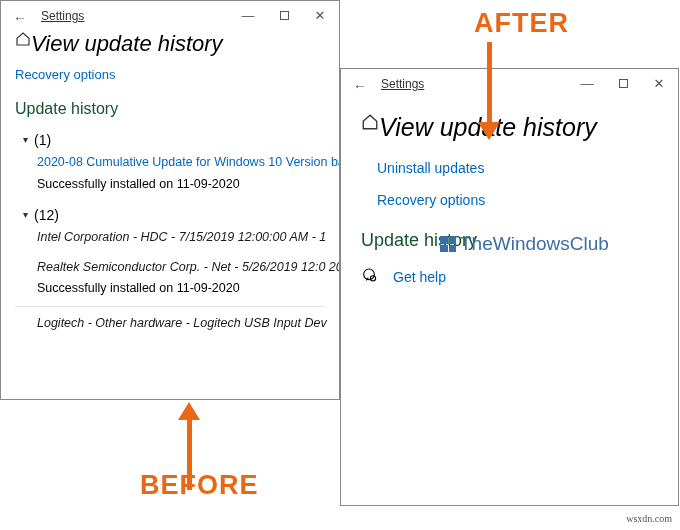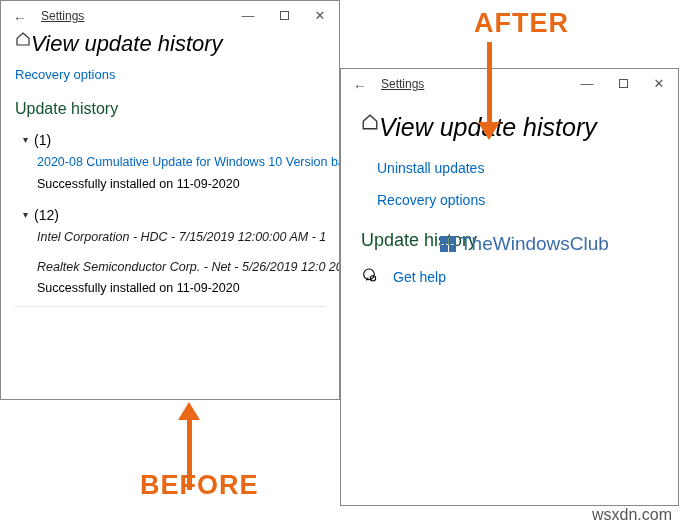--- a/index.html
+++ b/index.html
@@ -167,23 +167,23 @@
     border-top: 18px solid #e86815;
   }
   .arrow-after { left: 478px; top: 42px; }
   .arrow-after .shaft { height: 80px; }
   .arrow-before { left: 178px; top: 402px; }
   .arrow-before .shaft { height: 70px; }
   
   .footer {
     position: absolute;
     right: 8px; bottom: 6px;
-    font-size: 16px;
+    font-size: 10px;
     color: #555;
-    font-family: Liberation Sans, sans-serif;
+    font-family: Liberation Serif, serif;
   }
 </style>
 </head>
 <body>
 
 <div class="pane left-pane">
   <div class="titlebar">
     <span class="back-arrow">←</span>
     <span class="title">Settings</span>
     <span class="spacer"></span>
@@ -214,20 +214,21 @@
 
   <div class="group">
     <div class="group-h">
       <span class="chev">▾</span>
       <span>(12)</span>
     </div>
     <div class="item item-grey">Intel Corporation - HDC - 7/15/2019 12:00:00 AM - 1</div>
     <div class="item item-grey item-pad-top">Realtek Semiconductor Corp. - Net - 5/26/2019 12:0 2024.0.4.208</div>
     <div class="item item-status">Successfully installed on 11-09-2020</div>
     <div class="hr"></div>
+    <div class="item item-grey">Logitech - Other hardware - Logitech USB Input Dev</div>
   </div>
 </div>
 
 <div class="pane right-pane">
   <div class="titlebar">
     <span class="back-arrow">←</span>
     <span class="title">Settings</span>
     <span class="spacer"></span>
     <span class="win-btn">—</span>
     <span class="win-btn"><span class="win-square"></span></span>

